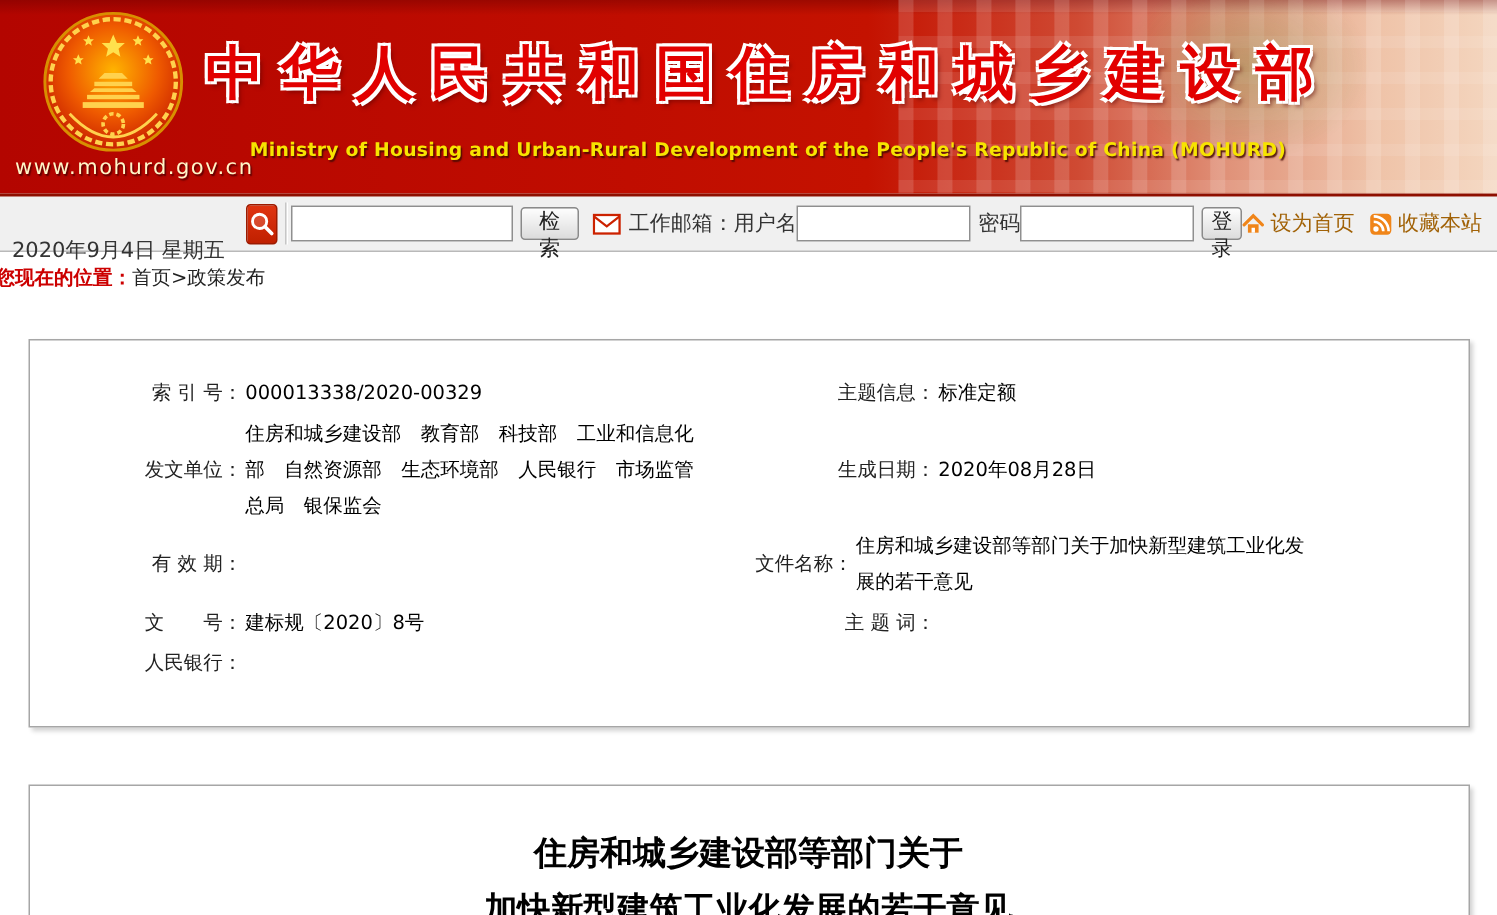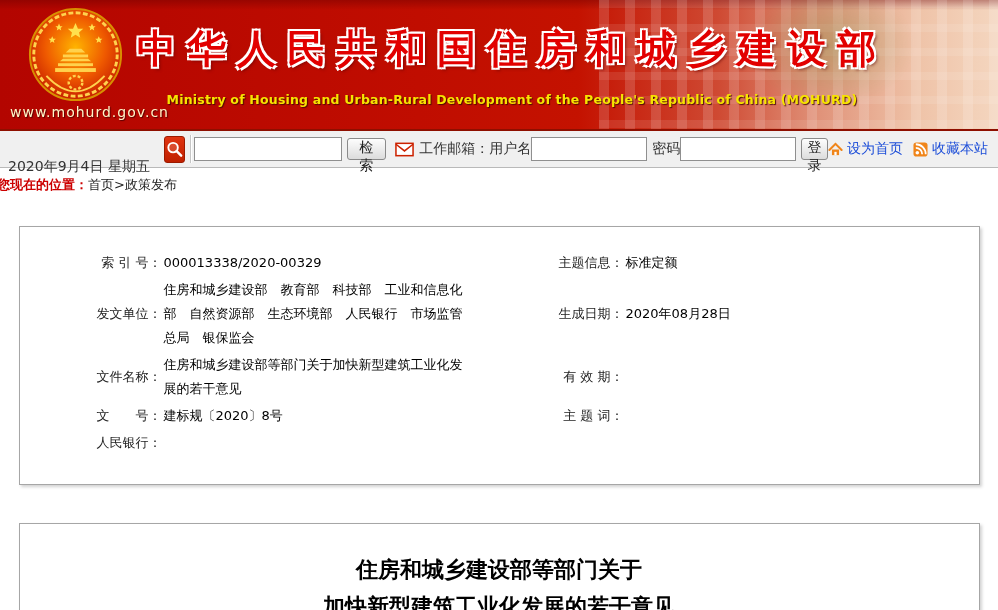--- a/index.html
+++ b/index.html
@@ -45,21 +45,21 @@
   .tb-input.small { width:116px; }
   .tb-btn { height:22px; border:1px solid #8a8a8a; border-radius:3px;
     background:linear-gradient(180deg,#fdfdfd,#dcdcdc); font-size:14px; color:#222;
     cursor:pointer; font-family:inherit; }
   .tb-btn.retrieve { width:66px; margin-left:5px; }
   .tb-btn.login { width:44px; margin-left:5px; }
   .tb-ico { display:inline-flex; margin-left:9px; }
   .tb-label { margin-left:5px; white-space:nowrap; }
   .tb-spacer { flex:1; }
   .tb-link { display:inline-flex; align-items:center; margin-right:10px; cursor:pointer;
-    color:#1d4ed8; white-space:nowrap; }
+    color:#a16207; white-space:nowrap; }
   .tb-link svg { margin-right:4px; }
 
   
   .breadcrumb { display:flex; align-items:center; height:34px; font-size:13px;
     margin-left:-3px; background:#fff; }
   .bc-prefix { color:#cc0000; font-weight:bold; }
   .bc-path { color:#222; cursor:pointer; }
 
   
   .doc-box { width:961px; margin:24px auto 0 auto; border:1px solid #a6a6a6;
@@ -186,27 +186,27 @@
       <span class="m-label">发文单位：</span>
       <span class="m-value">住房和城乡建设部　教育部　科技部　工业和信息化部　自然资源部　生态环境部　人民银行　市场监管总局　银保监会</span>
     </div>
     <div class="m-cell right">
       <span class="m-label">生成日期：</span>
       <span class="m-value">2020年08月28日</span>
     </div>
   </div>
 
   <div class="m-row">
+    <div class="m-cell right">
+      <span class="m-label">有 效 期：</span>
+      <span class="m-value"></span>
+    </div>
     <div class="m-cell left">
       <span class="m-label">文件名称：</span>
       <span class="m-value">住房和城乡建设部等部门关于加快新型建筑工业化发展的若干意见</span>
-    </div>
-    <div class="m-cell right">
-      <span class="m-label">有 效 期：</span>
-      <span class="m-value"></span>
     </div>
   </div>
 
   <div class="m-row">
     <div class="m-cell left">
       <span class="m-label">文　　号：</span>
       <span class="m-value">建标规〔2020〕8号</span>
     </div>
     <div class="m-cell right">
       <span class="m-label">主 题 词：</span>

